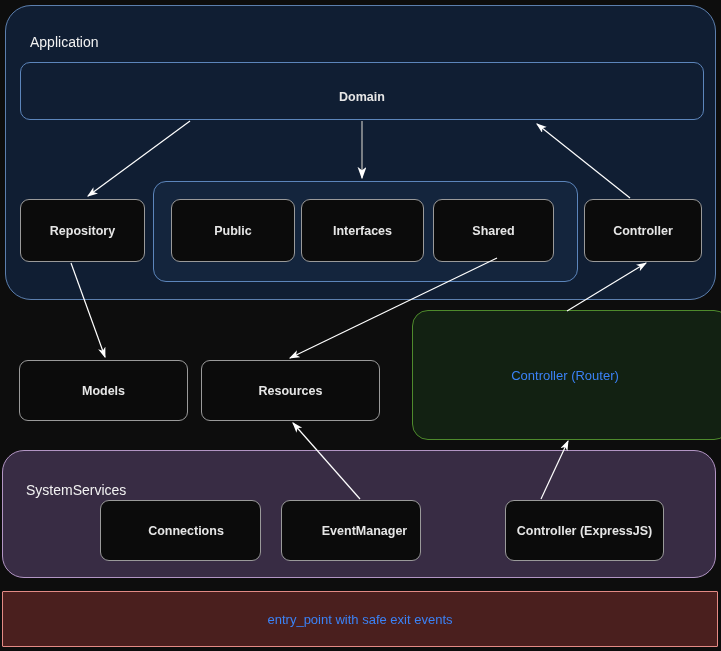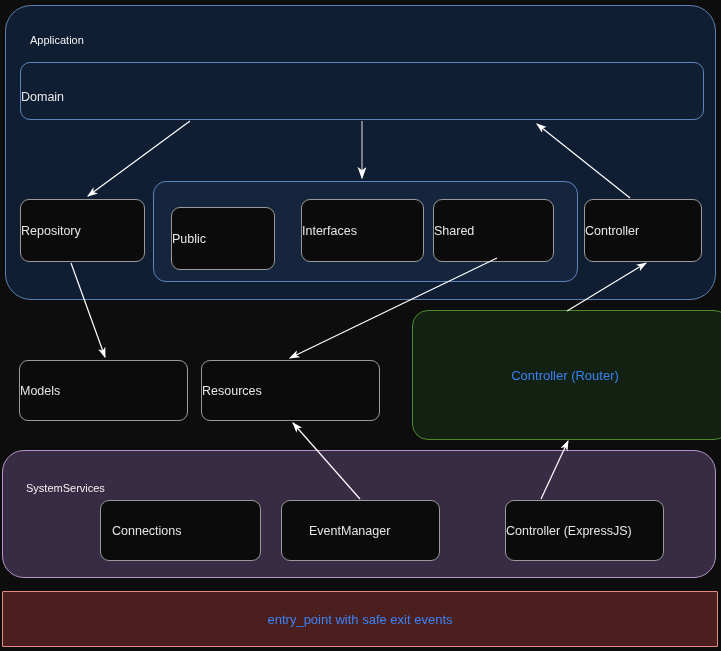--- a/index.html
+++ b/index.html
@@ -26,21 +26,21 @@
     z-index: 5;
   }
 
   
   .container {
     position: absolute;
     box-sizing: border-box;
   }
   .container > .group-title {
     position: absolute;
-    font-size: 11px;
+    font-size: 14px;
     color: #f2f2f2;
     white-space: nowrap;
   }
 
   .app-container {
     background: #101e33;
     border: 1px solid #5c7fae;
     border-radius: 26px;
   }
   .inner-blue-group {
@@ -71,25 +71,26 @@
 
   
   .node {
     position: absolute;
     box-sizing: border-box;
     background: #0b0b0b;
     border: 1px solid #9a9a9a;
     border-radius: 9px;
     display: flex;
     align-items: center;
-    justify-content: flex-start;
+    justify-content: center;
     color: #e6e6e6;
     font-size: 12.5px;
     text-align: center;
     z-index: 3;
+    font-weight: bold;
   }
   .domain-node {
     background: transparent;
     border: 1px solid #5c85bb;
     border-radius: 10px;
     align-items: flex-start;
     padding-top: 27px;
   }
   .center-label {
     position: absolute;
@@ -113,21 +114,21 @@
   <div class="node domain-node" style="left:20px; top:62px; width:684px; height:58px;">
     <span>Domain</span>
   </div>
 
   <div class="container inner-blue-group" style="left:153px; top:181px; width:425px; height:101px;"></div>
 
   <div class="node" style="left:20px; top:199px; width:125px; height:63px;">
     <span>Repository</span>
   </div>
 
-  <div class="node" style="left:171px; top:207px; width:104px; height:63px;">
+  <div class="node" style="left:171px; top:199px; width:124px; height:63px;">
     <span>Public</span>
   </div>
 
   <div class="node" style="left:301px; top:199px; width:123px; height:63px;">
     <span>Interfaces</span>
   </div>
 
   <div class="node" style="left:433px; top:199px; width:121px; height:63px;">
     <span>Shared</span>
   </div>
@@ -149,21 +150,21 @@
   <div class="center-label" style="left:412px; top:310px; width:306px; height:130px;">Controller (Router)</div>
 
   <div class="container system-container" style="left:2px; top:450px; width:714px; height:128px;">
     <span class="group-title" style="left:23px; top:31px;text-align:center;">SystemServices</span>
   </div>
 
   <div class="node" style="left:100px; top:500px; width:161px; height:61px;padding-left:11px;">
     <span>Connections</span>
   </div>
 
-  <div class="node" style="left:281px; top:500px; width:159px; height:61px;padding-left:27px;">
+  <div class="node" style="left:281px; top:500px; width:140px; height:61px;padding-left:27px;">
     <span>EventManager</span>
   </div>
 
   <div class="node" style="left:461px; top:500px; width:159px; height:61px;margin-left:44px;">
     <span>Controller (ExpressJS)</span>
   </div>
 
   <div class="container entry-container" style="left:2px; top:591px; width:716px; height:56px;"></div>
   <div class="center-label" style="left:2px; top:591px; width:716px; height:56px;">entry_point with safe exit events</div>
 

